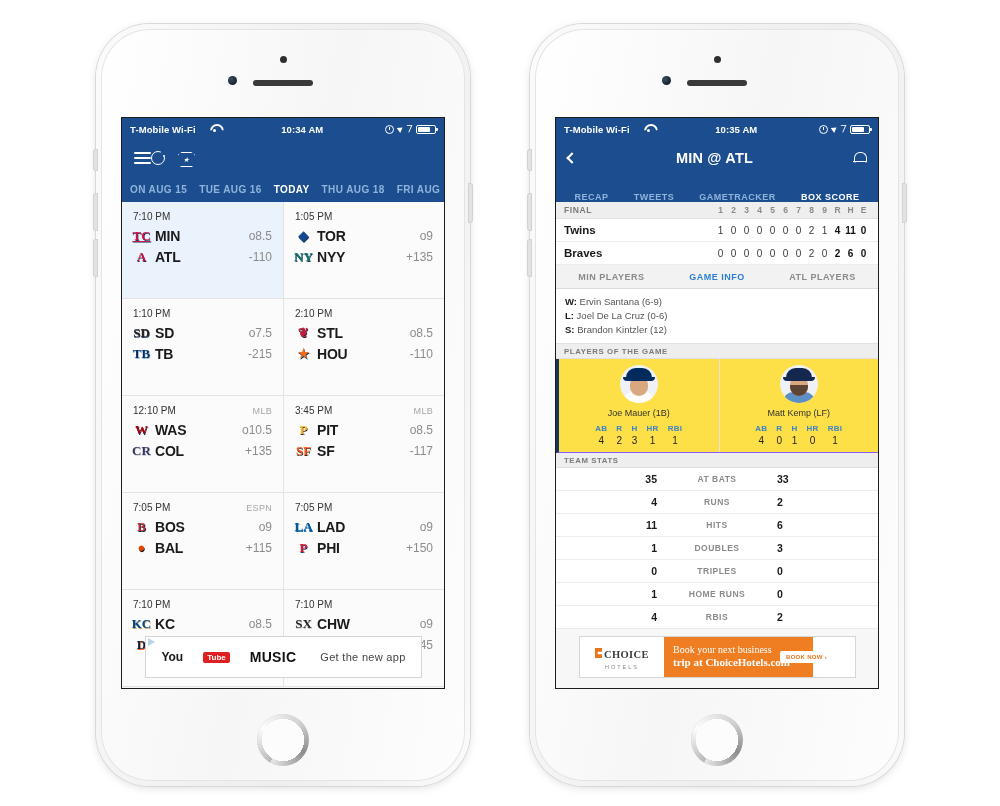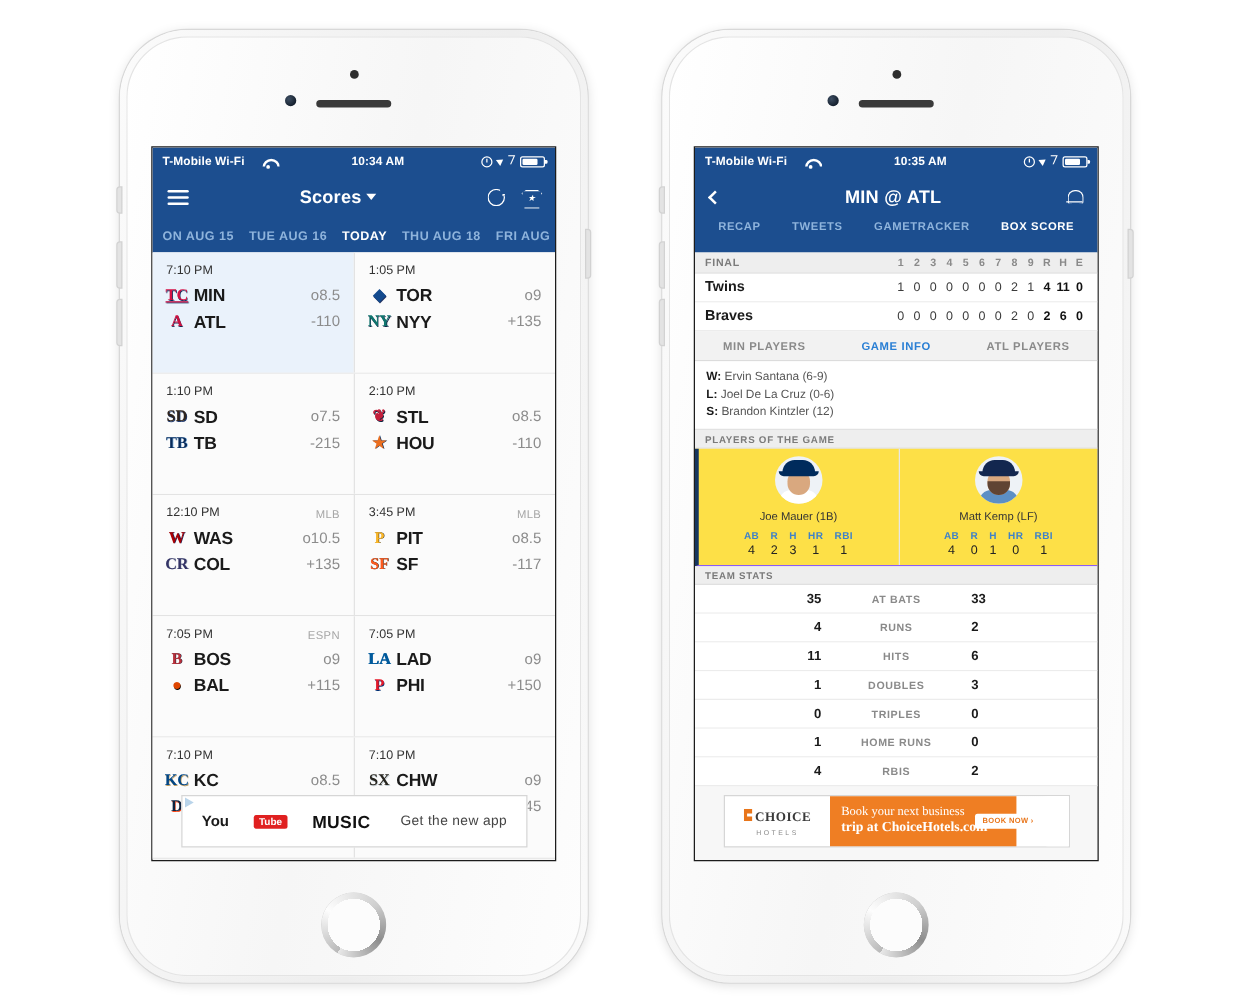--- a/index.html
+++ b/index.html
@@ -68,21 +68,21 @@
     background:#f7f7f7; overflow:hidden;
     box-shadow: 0 0 0 1px #1c1c1c;
   }
 
   
   .statusbar{
     height:22px; background:#1c4e8f; color:#fff;
     display:flex; align-items:center; padding:0 8px;
     font-size:9.5px; font-weight:bold; letter-spacing:.1px;
   }
-  .sb-left{ display:flex; align-items:flex-end; gap:14px; }
+  .sb-left{ display:flex; align-items:flex-start; gap:14px; }
   .sb-center{ flex:1; text-align:center; }
   .sb-right{ display:flex; align-items:center; gap:4px; }
   .wifi-ic{ display:inline-block; width:10px; height:8px; position:relative; }
   .wifi-ic::before{
     content:""; position:absolute; left:0; top:0; width:10px; height:10px;
     border:2px solid #fff; border-radius:50%;
     clip-path: polygon(0 0, 100% 0, 100% 48%, 50% 48%, 0 48%);
   }
   .wifi-ic::after{ content:""; position:absolute; left:3.5px; top:5px; width:3px;height:3px;border-radius:50%;background:#fff;}
   .alarm-ic{ width:9px;height:9px;border:1.4px solid #fff;border-radius:50%; position:relative;}
@@ -167,21 +167,21 @@
   .ch-txt{ color:#fff; font-size:10px; line-height:1.25; font-family:"Liberation Serif", serif; z-index:2;}
   .ch-txt b{ font-size:11px; }
   .ch-btn{
     position:absolute; right:22px; top:50%; transform:translateY(-50%);
     background:#fff; color:#e8751a; font-size:6px; font-weight:bold;
     padding:3px 6px; border-radius:2px; letter-spacing:.3px; z-index:3; white-space:nowrap;
   }
 
   
   .tabs{
-    background:#1c4e8f; height:26px; display:flex; align-items:flex-start;
+    background:#1c4e8f; height:26px; display:flex; align-items:flex-end;
     justify-content:space-around; padding:0 6px;
   }
   .tab{ font-size:9px; font-weight:bold; letter-spacing:.5px; color:#8fb4dc; }
   .tab.active{ color:#fff; }
 
   .linehdr{
     background:#eeeeee; height:17px; display:flex; align-items:center;
     padding:0 8px; border-bottom:1px solid #e0e0e0;
   }
   .lbl-final{ font-size:8.5px; font-weight:bold; color:#7b7b7b; letter-spacing:.6px; flex:1;}
@@ -290,23 +290,20 @@
             </span>
         </div>
       </div>
 
       <div class="navbar">
         <div class="hamburger">
           <span></span>
             <span></span>
             <span></span>
         </div>
-        <div class="nav-title">
-          <span>Scores</span><span class="caret"></span>
-        </div>
         <div class="nav-right">
           <span class="refresh"></span>
           <span class="jersey">
               <i>★</i>
             </span>
         </div>
       </div>
 
       <div class="datestrip" id="date-tabs">
           <span class="d">ON AUG 15</span>

